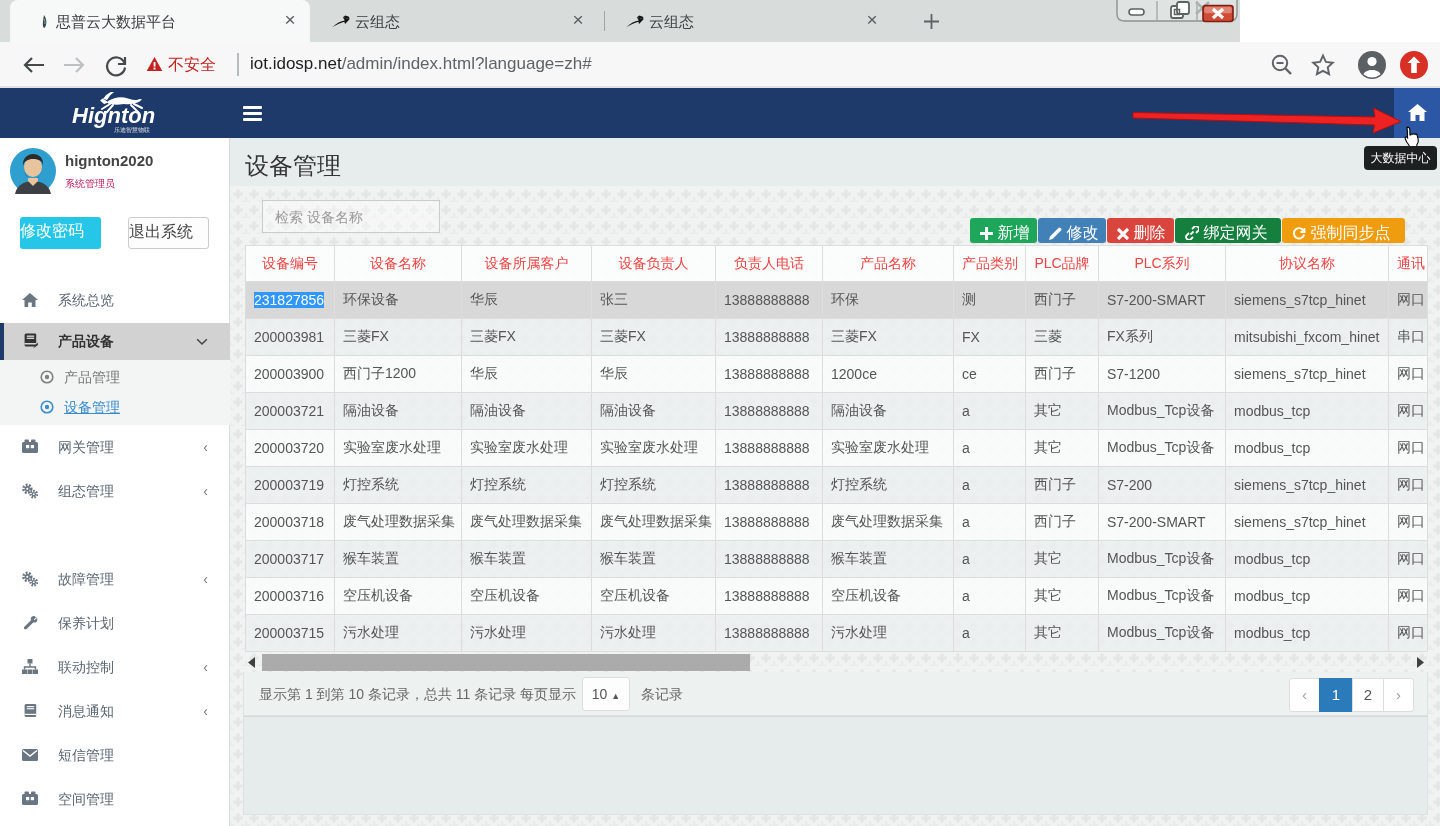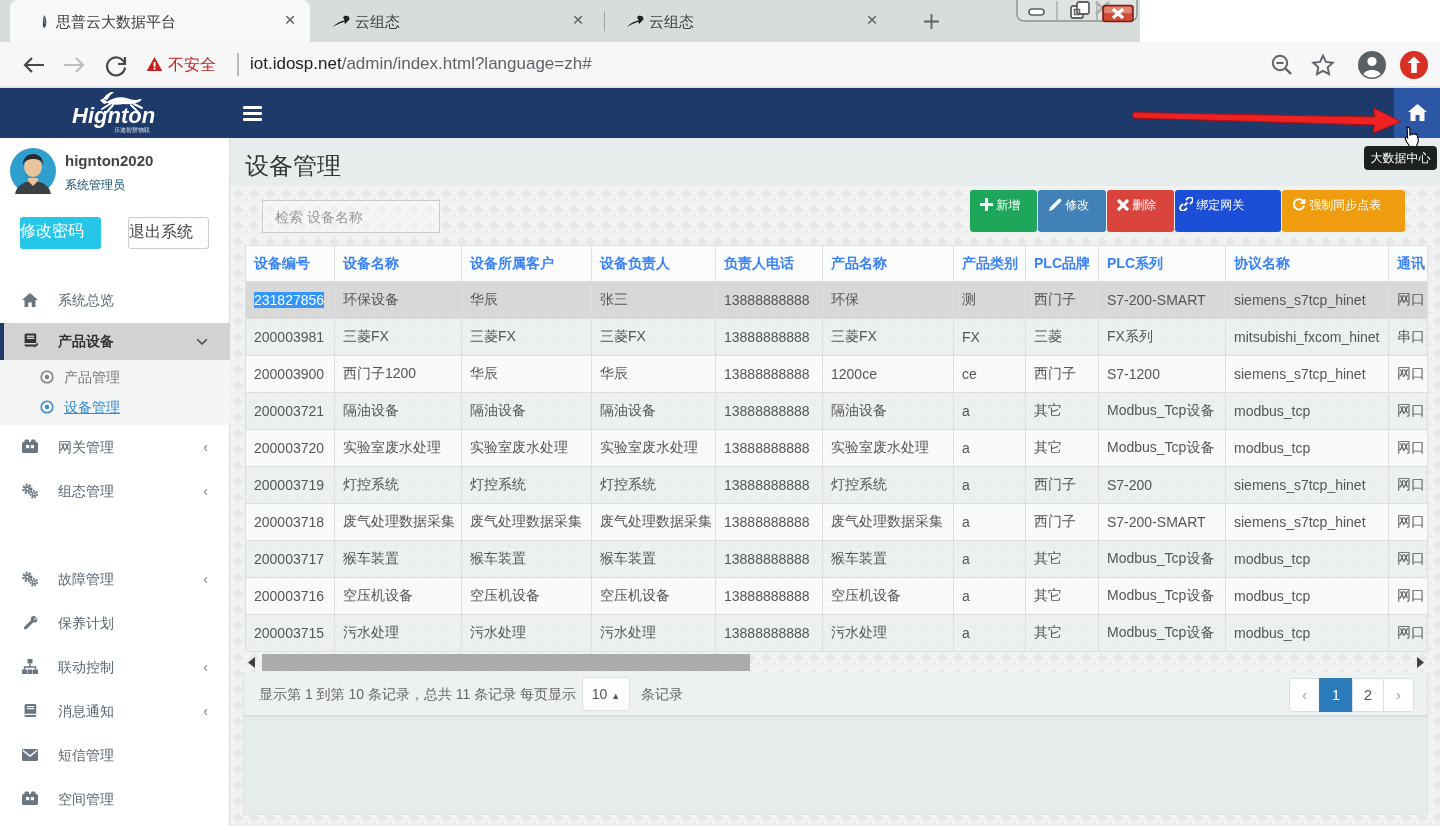--- a/index.html
+++ b/index.html
@@ -1,21 +1,21 @@
 <!DOCTYPE html>
 <html><head>
 <meta charset="utf-8">
 <style>
 * { margin:0; padding:0; box-sizing:border-box; }
 html,body { width:1440px; height:826px; overflow:hidden; font-family:"Liberation Sans",sans-serif; }
 body { position:relative; background:#fff; }
 .abs { position:absolute; }
 
 
-#tabbar { position:absolute; left:0; top:0; width:1140px; height:42px; background:#d8dcdb; }
+#tabbar { position:absolute; left:0; top:0; width:1240px; height:42px; background:#d8dcdb; }
 .tab { position:absolute; top:0; height:42px; border-radius:8px 8px 0 0; }
 .tab.active { background:#f7f8f8; }
 .tab .title { position:absolute; left:46px; top:13px; font-size:15px; color:#3d4043; white-space:nowrap; }
 .tab .tico { position:absolute; left:24px; top:13px; width:17px; height:17px; }
 .tab .close { position:absolute; top:13px; width:16px; height:16px; color:#5a5e61; font-size:19px; line-height:14px; text-align:center; font-weight:normal; }
 .tabdiv { position:absolute; top:11px; width:1px; height:20px; background:#a0a6a5; }
 
 
 #toolbar { position:absolute; left:0; top:42px; width:1440px; height:46px; background:#f6f7f6; border-bottom:2px solid #e0e3e2; }
 #urltext { position:absolute; left:250px; top:12px; font-size:17px; color:#202124; white-space:nowrap; }
@@ -24,21 +24,21 @@
 
 
 #navbar { position:absolute; left:0; top:88px; width:1440px; height:50px; background:#1d3a6b; }
 #homebtn { position:absolute; right:0; top:0; width:46px; height:50px; background:#2b57a5; }
 #hamburger { position:absolute; left:243px; top:18px; width:19px; height:14px; }
 #hamburger div { height:3px; background:#fff; margin-bottom:3px; border-radius:1px; }
 
 
 #sidebar { position:absolute; left:0; top:138px; width:230px; height:688px; background:#ffffff; border-right:1px solid #d8dcdc; }
 #uname { position:absolute; left:65px; top:14px; font-size:15px; font-weight:bold; color:#444; }
-#urole { position:absolute; left:65px; top:39px; font-size:12px; color:#0c4a6e; }
+#urole { position:absolute; left:65px; top:39px; font-size:10px; color:#be185d; }
 .sbtn { position:absolute; top:79px; width:81px; height:32px; font-size:16px; line-height:28px; border-radius:3px; }
 #btnpwd { left:20px; background:#25c6e8; color:#fff; }
 #btnexit { left:128px; background:#fdfdfd; color:#444; border:1px solid #ccc; }
 
 .mitem { position:absolute; left:0; width:230px; height:44px; color:#5a6673; font-size:14px; }
 .mitem .mico { position:absolute; left:22px; top:14px; width:16px; height:16px; }
 .mitem .mtxt { position:absolute; left:58px; top:14px; }
 .mitem .chev { position:absolute; right:22px; top:14px; color:#72797f; font-size:14px; }
 #mi-active { top:185px; height:37px; background:#d2d2d2; border-left:4px solid #1d3a6b; color:#333; font-weight:bold; }
 #mi-active .mico { left:18px; top:10px; }
@@ -50,28 +50,28 @@
 .smitem .mtxt { position:absolute; left:64px; top:3px; }
 #sm2 { color:#3b8ccd; }
 #sm2 .mtxt { text-decoration:underline; }
 
 
 #content { position:absolute; left:230px; top:138px; width:1210px; height:688px; }
 #pagehead { position:absolute; left:0; top:0; width:1210px; height:48px; background:#e7edec; }
 #pagehead h1 { position:absolute; left:15px; top:12px; font-size:24px; font-weight:normal; color:#333; }
 #searchbox { position:absolute; left:32px; top:62px; width:178px; height:33px; border:1px solid #c9cdcc; background:rgba(255,255,255,0.35); }
 #searchbox span { position:absolute; left:12px; top:8px; font-size:14px; color:#999; }
-.tbtn { position:absolute; top:52px; height:42px; border-radius:3px; color:#fff; font-size:12px; line-height:30px; }
+.tbtn { position:absolute; top:80px; height:25px; border-radius:3px; color:#fff; font-size:16px; line-height:30px; }
 .tbtn svg { vertical-align:-2px; }
 
 
 #tblwrap { position:absolute; left:15px; top:107px; width:1182px; height:407px; }
 table { border-collapse:collapse; table-layout:fixed; width:1182px; }
 th,td { border:1px solid #ddd; font-size:14px; height:37px; padding:0 8px; overflow:hidden; white-space:nowrap; }
-th { background:rgba(252,253,253,0.92); color:#3b82f6; text-align:left; font-weight:bold; height:36px; }
+th { background:rgba(252,253,253,0.92); color:#ef4444; text-align:center; font-weight:normal; height:36px; }
 td { color:#555; }
 tr.sel td { background:#d8d8d8; }
 tr.odd td { background:rgba(250,252,252,0.85); }
 tr.even td { background:rgba(235,240,239,0.78); }
 
 
 #hscroll { position:absolute; left:15px; top:516px; width:1182px; height:17px; }
 #hthumb { position:absolute; left:17px; top:0; width:488px; height:17px; background:#ababab; }
 
 
@@ -363,21 +363,21 @@
 
   <div class="tbtn" style="left:740px; width:67px; background:#1ea75a; padding-left:10px;"><svg width="13" height="13" viewBox="0 0 13 13">
         <path d="M6.5 0 V13 M0 6.5 H13" stroke="#fff" stroke-width="3"></path>
       </svg> 新增</div>
   <div class="tbtn" style="left:808px; width:68px; background:#4181b8; padding-left:11px;"><svg width="13" height="13" viewBox="0 0 13 13">
         <path d="M0 13 L1 9.5 L9.5 1 Q10.5 0 11.5 1 L12 1.5 Q13 2.5 12 3.5 L3.5 12 Z" fill="#fff"></path>
       </svg> 修改</div>
   <div class="tbtn" style="left:877px; width:67px; background:#d9453d; padding-left:10px;"><svg width="12" height="12" viewBox="0 0 12 12">
         <path d="M1 1 L11 11 M11 1 L1 11" stroke="#fff" stroke-width="3.2"></path>
       </svg> 删除</div>
-  <div class="tbtn" style="left:945px; width:106px; background:#1d4ed8; padding-left:4px;"><svg width="14" height="14" viewBox="0 0 14 14">
+  <div class="tbtn" style="left:945px; width:106px; background:#15803d; padding-left:10px;"><svg width="14" height="14" viewBox="0 0 14 14">
         <path d="M5.5 8.5 L8.5 5.5 M4 7 L2 9 A2.8 2.8 0 0 0 6 13 L8 11 M7 3 L9 1 A2.8 2.8 0 0 1 13 5 L11 7" stroke="#fff" stroke-width="1.8" fill="none"></path>
       </svg> 绑定网关</div>
   <div class="tbtn" style="left:1052px; width:123px; background:#ef9d0e; padding-left:10px;"><svg width="14" height="14" viewBox="0 0 14 14">
         <path d="M12.5 2 V6 H8.5" stroke="#fff" stroke-width="1.8" fill="none"></path>
         <path d="M12 5.5 A5.2 5.2 0 1 0 12.2 8.5" stroke="#fff" stroke-width="1.9" fill="none"></path>
       </svg> 强制同步点表</div>
 
   <div id="tblwrap">
     <table>
       <colgroup>

